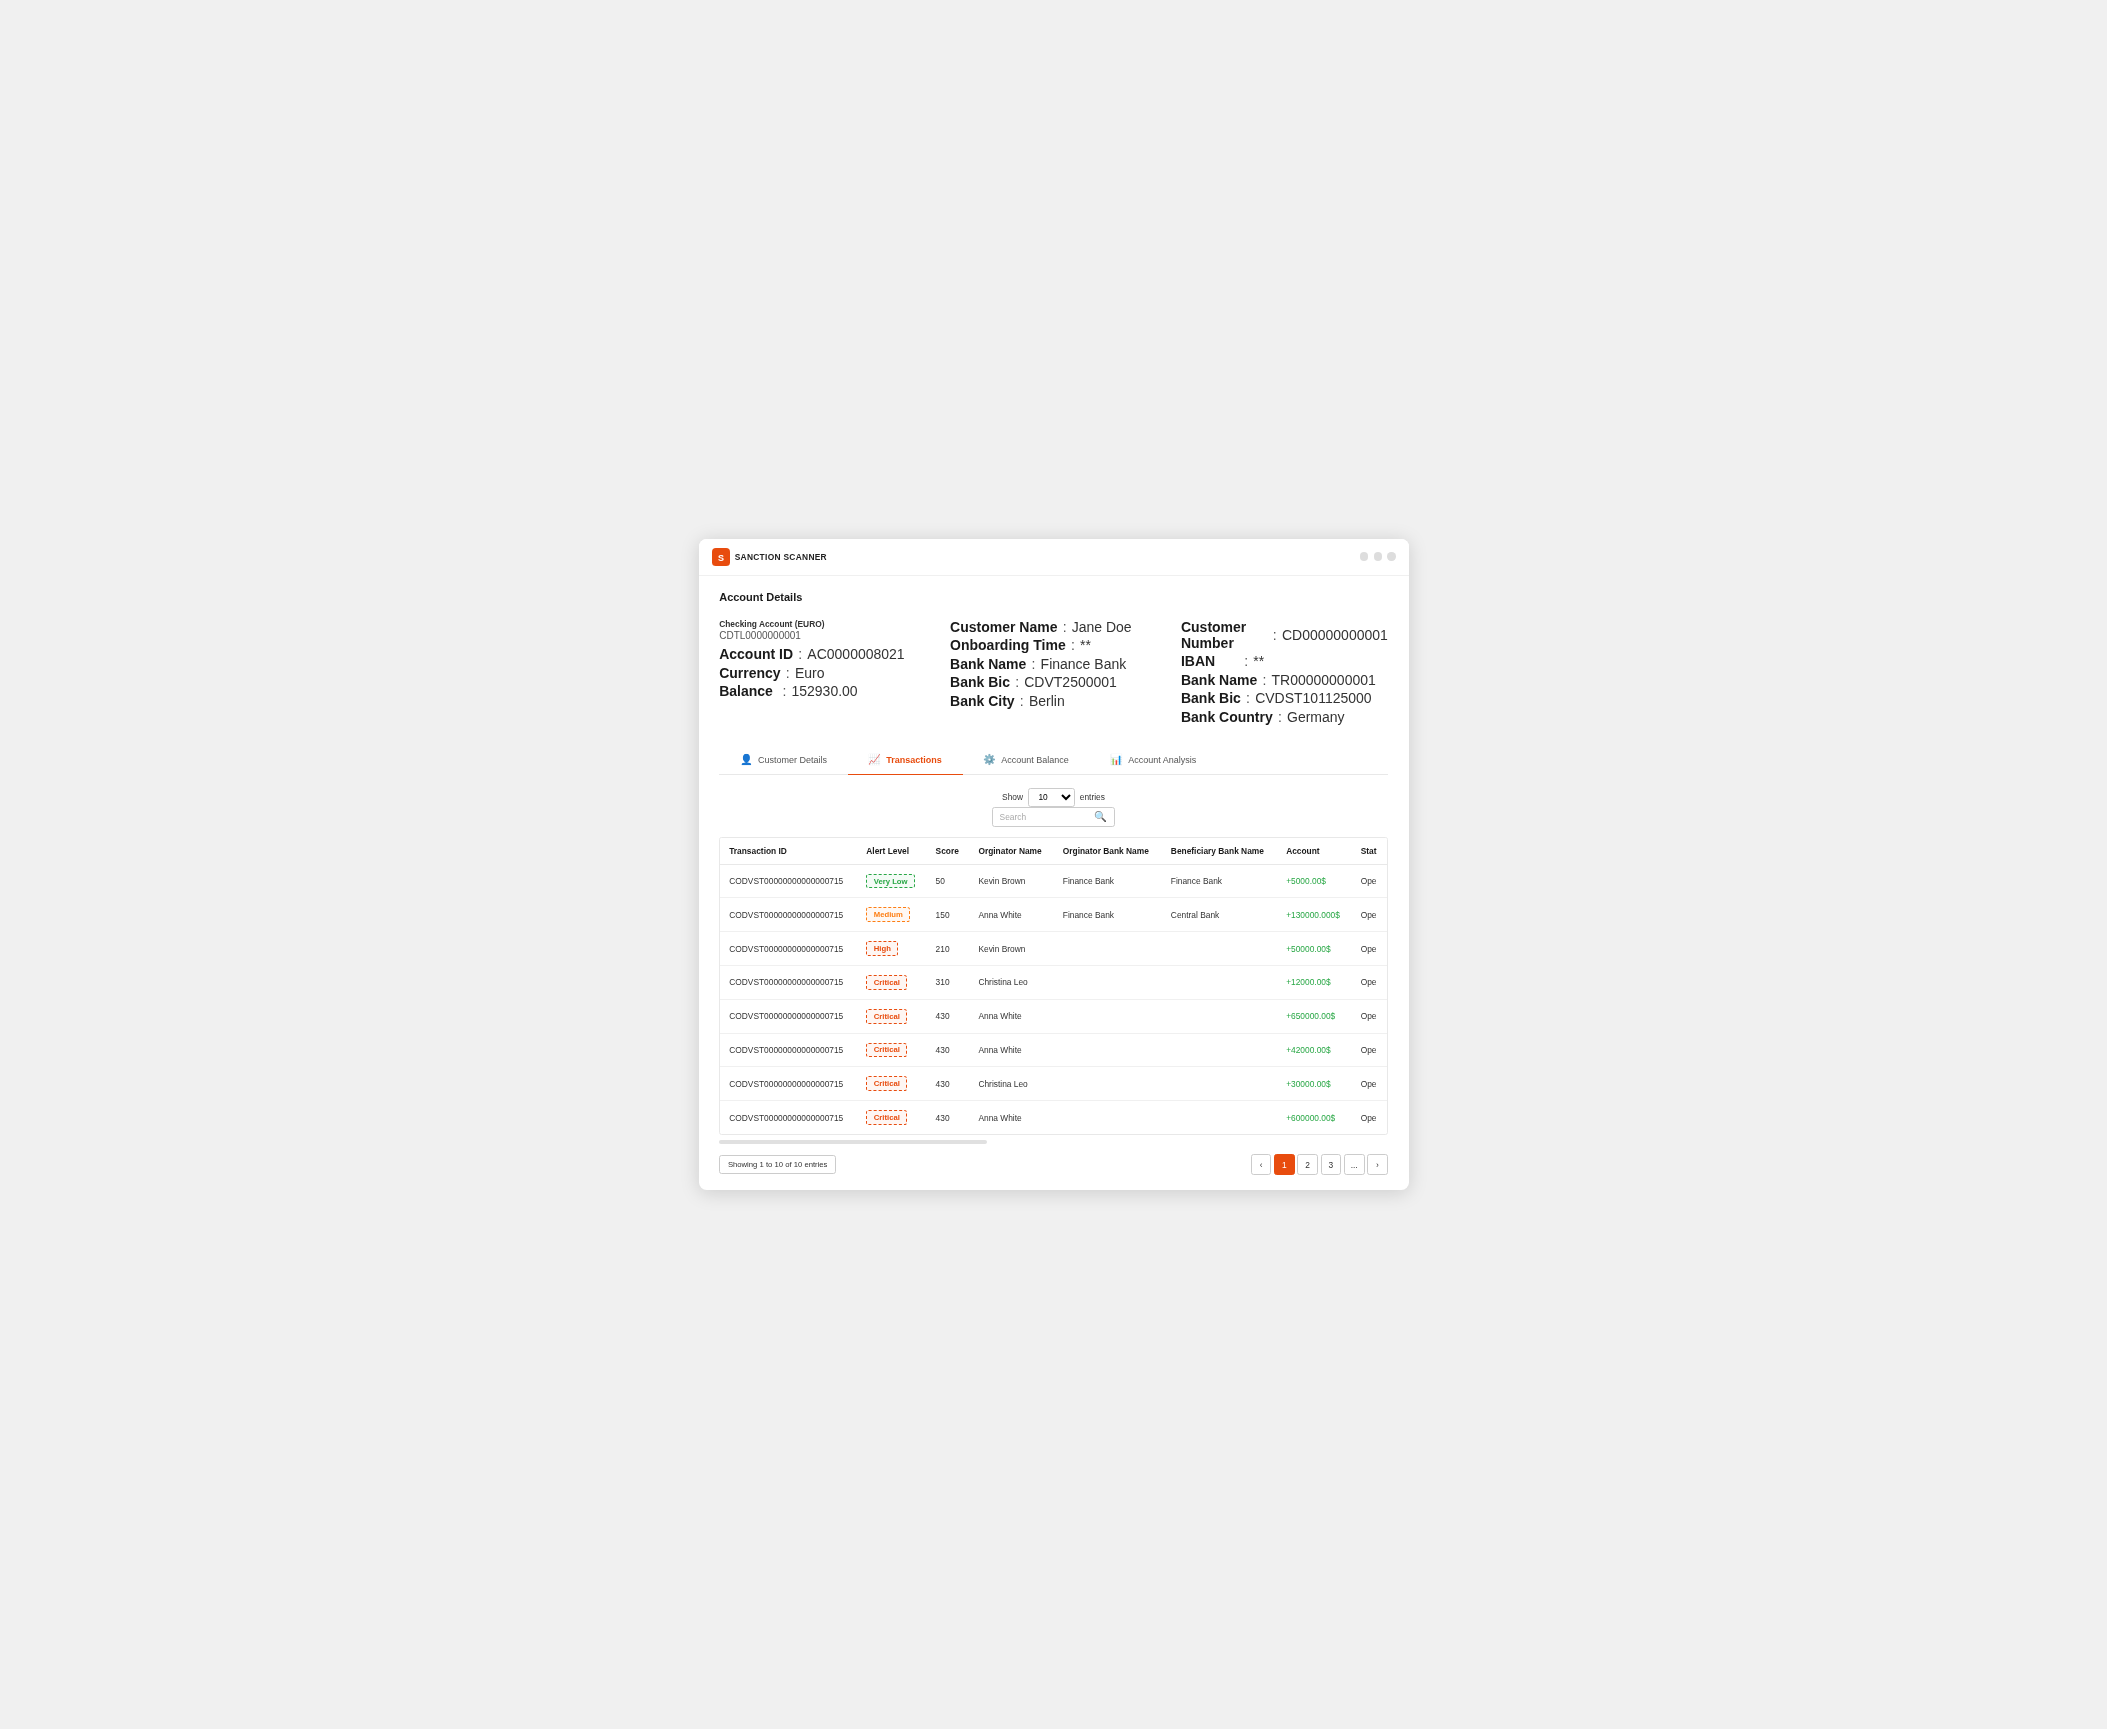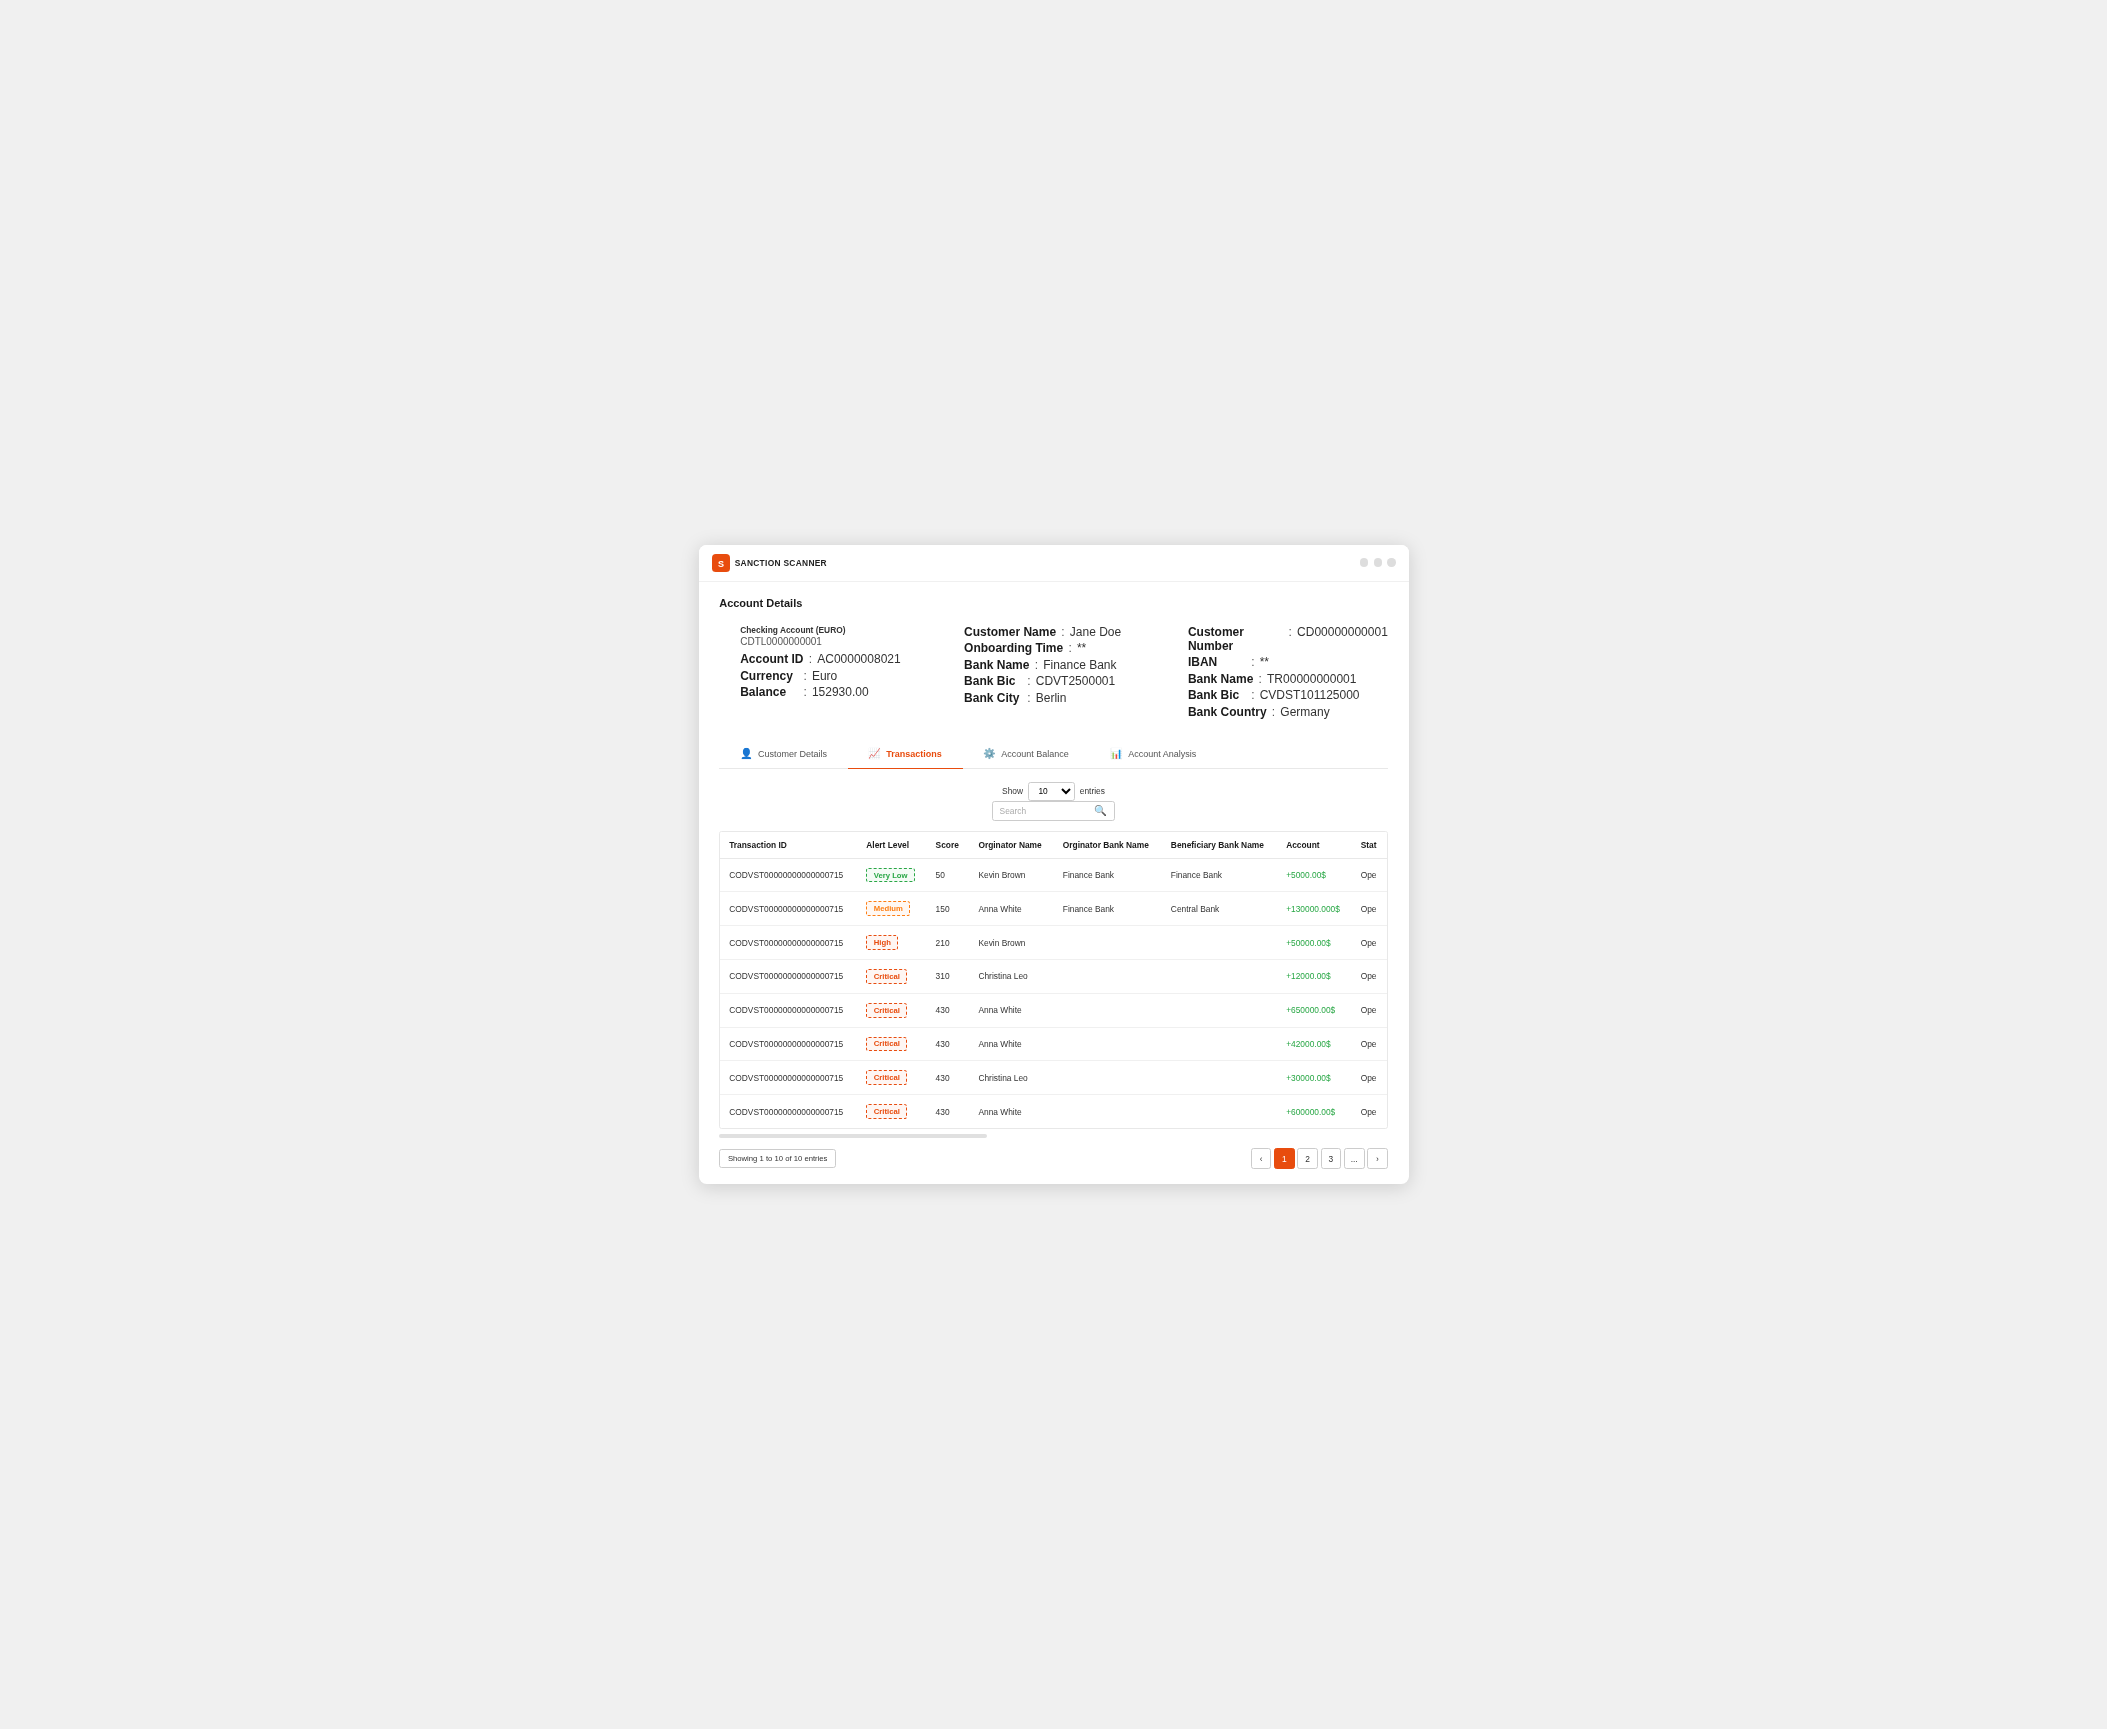--- a/index.html
+++ b/index.html
@@ -58,38 +58,37 @@
       font-size: 11px;
       font-weight: 700;
       color: #1a1a1a;
       margin-bottom: 15.5px;
     }
     .account-info {
       display: grid;
       grid-template-columns: 1fr 1fr 1fr;
       gap: 24px;
       margin-bottom: 18px;
-      margin-left: 21px;
     }
     .account-section h3 {
       font-size: 8.4px;
       font-weight: 600;
       color: #333;
       margin-bottom: 1.3px;
     }
     .account-section .sub {
       font-size: 10px;
       color: #555;
       margin-bottom: 5.2px;
     }
     .info-row {
       display: flex;
-      align-items: flex-start;
+      align-items: center;
       gap: 5.2px;
-      font-size: 12px;
+      font-size: 14px;
       margin-bottom: 2.6px;
     }
     .info-row .label {
       font-weight: 700;
       color: #1a1a1a;
       min-width: 58px;
     }
     .info-row .colon {
       color: #555;
     }

